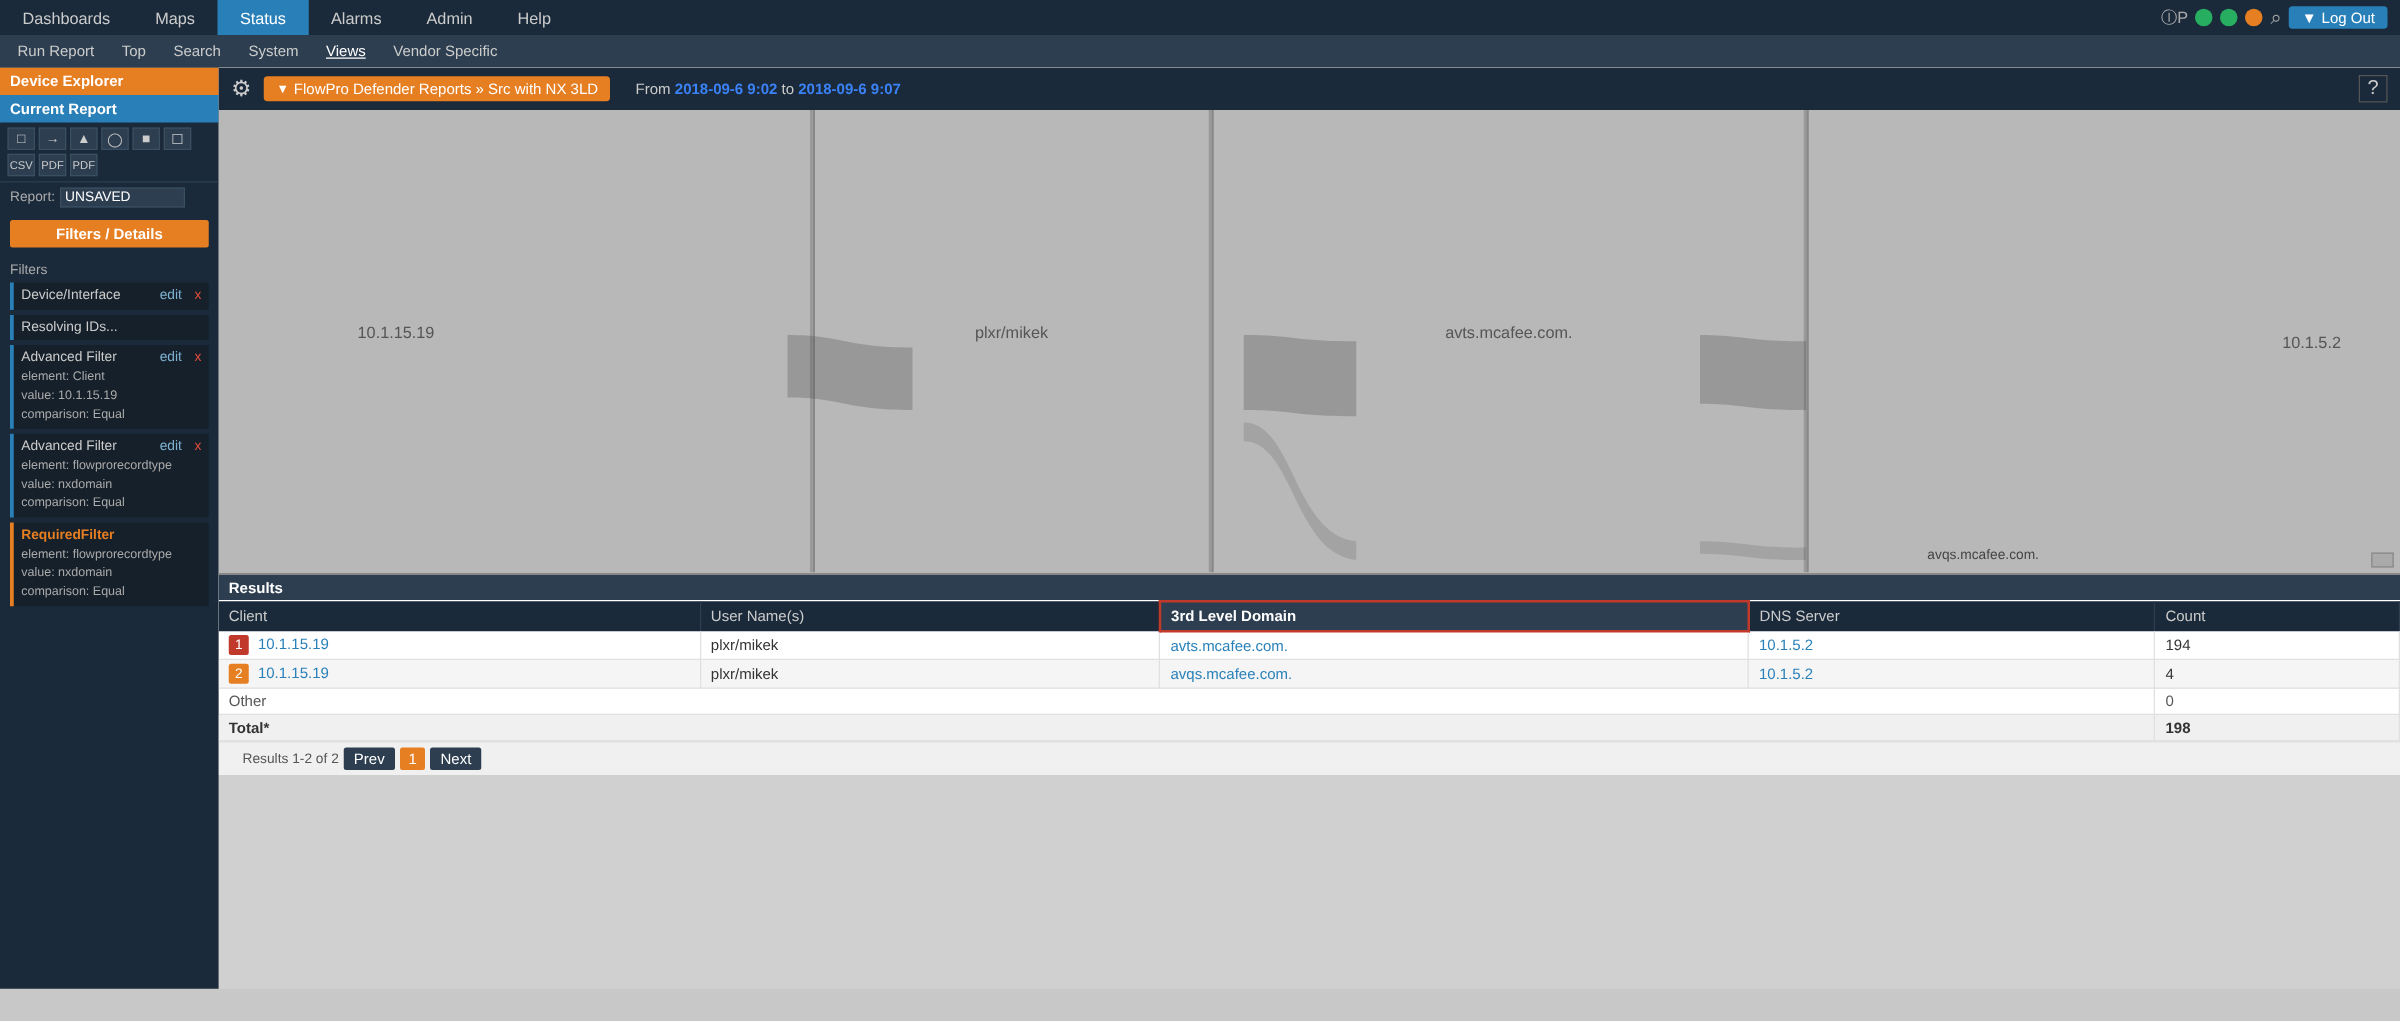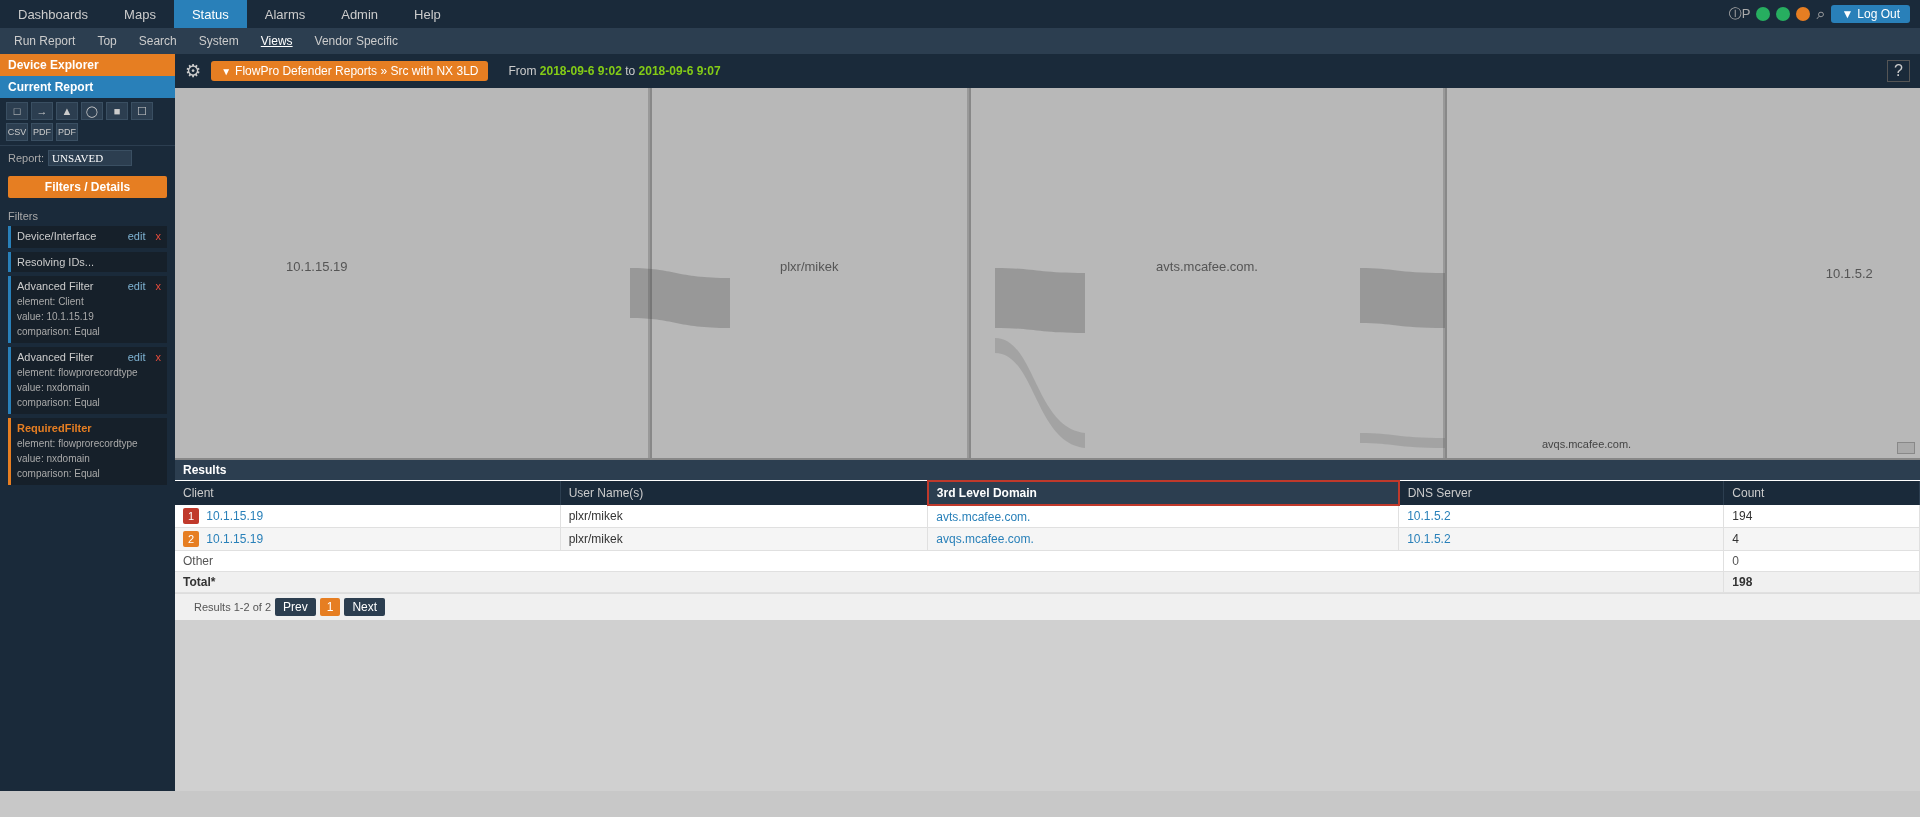--- a/index.html
+++ b/index.html
@@ -24,21 +24,21 @@
 
     
     .body-layout { display: flex; height: calc(817px - 54px - 26px); }
 
     
     .sidebar { width: 175px; background: #1a2a3a; flex-shrink: 0; display: flex; flex-direction: column; overflow-y: auto; }
     .sidebar-section-title { background: #e67e22; color: #fff; padding: 4px 8px; font-size: 12px; font-weight: bold; cursor: pointer; }
     .sidebar-section-title.blue { background: #2980b9; }
     .sidebar-report { padding: 4px 8px; color: #ccc; font-size: 11px; display: flex; align-items: center; gap: 4px; }
     .sidebar-report label { color: #aaa; }
-    .sidebar-report input { background: #2c3e50; border: 1px solid #3a4f62; color: #fff; font-size: 11px; padding: 1px 3px; width: 84px; font-family: Liberation Serif, serif; }
+    .sidebar-report input { background: #2c3e50; border: 1px solid #3a4f62; color: #fff; font-size: 11px; padding: 1px 3px; width: 100px; }
     .sidebar-toolbar { display: flex; flex-wrap: wrap; padding: 4px 6px; gap: 3px; border-bottom: 1px solid #2c3e50; }
     .sidebar-toolbar-icon { width: 22px; height: 18px; background: #2c3e50; border: 1px solid #3a4f62; color: #ccc; display: flex; align-items: center; justify-content: center; cursor: pointer; font-size: 11px; }
     .filters-detail-btn { margin: 6px 8px; background: #e67e22; color: #fff; border: none; padding: 4px 10px; cursor: pointer; font-size: 12px; font-weight: bold; border-radius: 2px; }
     .filters-section { padding: 6px 8px 0; }
     .filters-section-title { color: #aaa; font-size: 11px; margin-bottom: 4px; }
     .filter-block { background: #16202a; border-left: 3px solid #2980b9; padding: 4px 6px; margin-bottom: 4px; }
     .filter-block-header { display: flex; justify-content: space-between; align-items: center; color: #ccc; font-size: 11px; margin-bottom: 2px; }
     .filter-block-edit { display: flex; gap: 10px; }
     .filter-block-edit a { color: #7fb3d3; cursor: pointer; text-decoration: none; font-size: 11px; }
     .filter-block-edit span { color: #e74c3c; cursor: pointer; font-size: 11px; }
@@ -48,21 +48,21 @@
     .required-filter-title { color: #e67e22; font-size: 11px; margin-bottom: 2px; font-weight: bold; }
 
     
     .main-content { flex: 1; display: flex; flex-direction: column; background: #d0d0d0; overflow: hidden; }
 
     
     .main-header { background: #1a2a3a; display: flex; align-items: center; padding: 0 10px; height: 34px; gap: 10px; }
     .gear-icon { color: #ccc; font-size: 18px; cursor: pointer; }
     .breadcrumb-btn { background: #e67e22; color: #fff; padding: 3px 10px; border-radius: 3px; font-size: 12px; cursor: pointer; display: flex; align-items: center; gap: 4px; }
     .date-range { color: #ccc; font-size: 12px; margin-left: 10px; }
-    .date-range strong { color: #84cc16; }
+    .date-range strong { color: #3b82f6; }
     .header-spacer { flex: 1; }
     .help-icon { color: #ccc; font-size: 16px; cursor: pointer; border: 1px solid #555; padding: 1px 6px; }
 
     
     .results-section { background: #fff; border-top: 2px solid #888; }
     .results-title { background: #2c3e50; color: #fff; padding: 3px 8px; font-size: 12px; font-weight: bold; }
     .results-table { width: 100%; border-collapse: collapse; font-size: 12px; }
     .results-table th { background: #1a2a3a; color: #ccc; padding: 4px 8px; text-align: left; font-weight: normal; border-right: 1px solid #2c3e50; }
     .results-table th.highlight { background: #2c3e50; color: #fff; font-weight: bold; border: 2px solid #c0392b; }
     .results-table td { padding: 3px 8px; border-bottom: 1px solid #e0e0e0; border-right: 1px solid #e0e0e0; }

